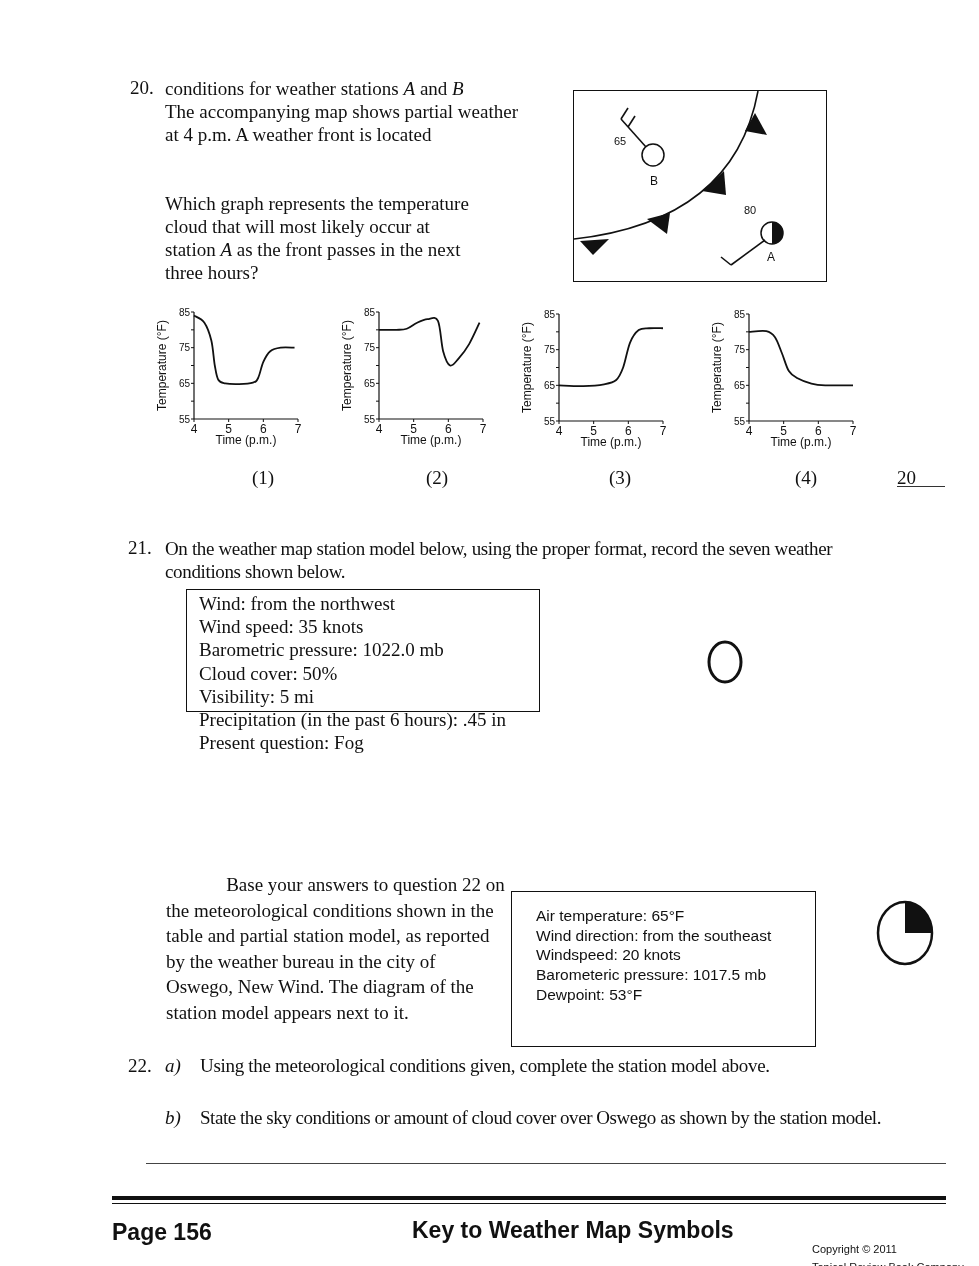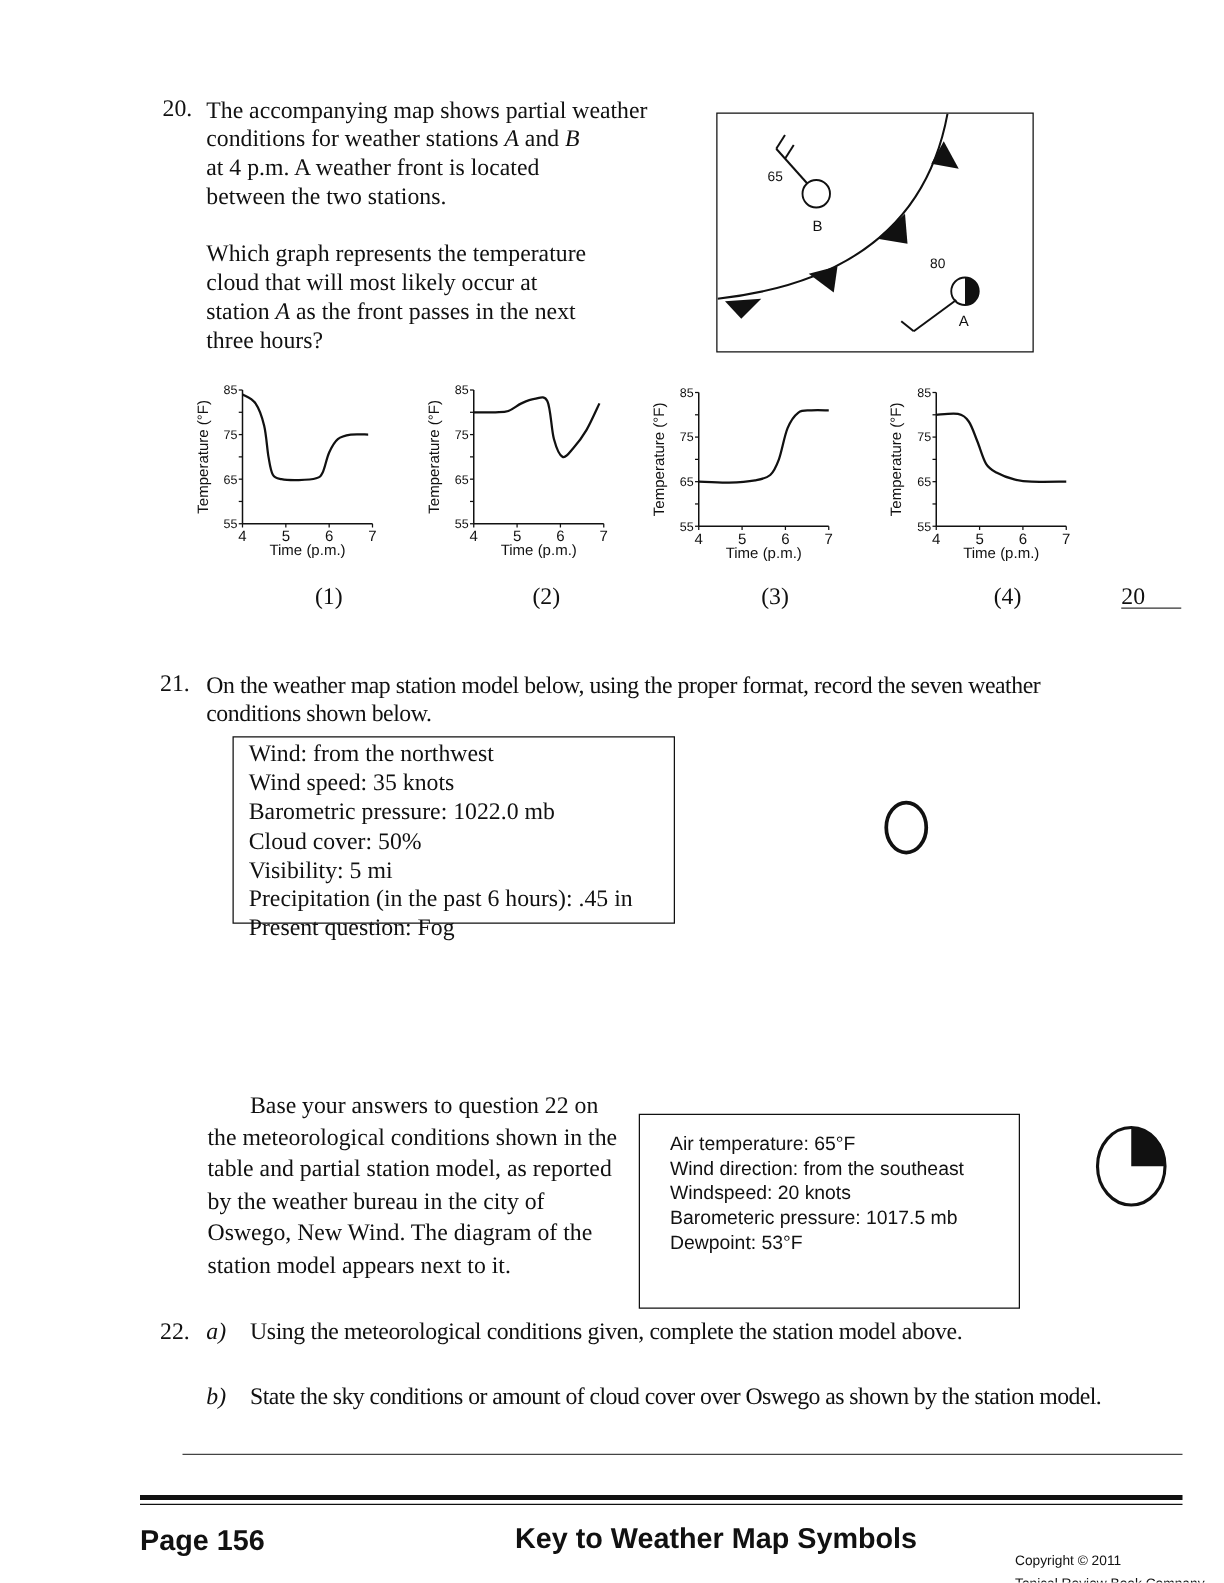--- a/index.html
+++ b/index.html
@@ -5,38 +5,37 @@
   html, body { margin: 0; padding: 0; background: #ffffff; }
   body { width: 979px; height: 1266px; position: relative; overflow: hidden; color: #111; }
   .serif { font-family: "Liberation Serif", "DejaVu Serif", serif; margin-left: 20px; }
   .sans { font-family: "Liberation Sans", "DejaVu Sans", sans-serif; }
   .abs { position: absolute; }
   .qtext { font-size: 19px; line-height: 23px; }
   .qnum { font-size: 19px; }
   .map-box { left: 573px; top: 90px; width: 252px; height: 190px; border: 1.5px solid #111; }
   .chart-svg { overflow: visible; }
   .opt-label { font-size: 19px; width: 60px; text-align: center; }
-  .info-box21 { left: 166px; top: 589px; width: 354px; height: 150px; border: 1.6px solid #111; padding: 2px 12px; box-sizing: border-box; }
+  .info-box21 { left: 166px; top: 589px; width: 354px; height: 123px; border: 1.6px solid #111; padding: 2px 12px; box-sizing: border-box; }
   .info-box21 div { font-size: 19px; line-height: 23.2px; white-space: nowrap; }
   .info-box22 { left: 511px; top: 891px; width: 305px; height: 156px; border: 1.6px solid #111; padding: 14px 0 0 24px; box-sizing: border-box; }
   .info-box22 div { font-size: 15.5px; line-height: 19.7px; white-space: nowrap; }
   .para22 { left: 146px; top: 872px; width: 365px; font-size: 19px; line-height: 25.6px; }
   .answer-line { border-bottom: 1px solid #555; }
   .footer-title { font-weight: bold; font-size: 23px; }
   .copyright { font-size: 11px; line-height: 18px; }
 </style>
 </head>
 <body>
 
 <div class="abs serif qnum" style="left:110px; top:77px;">20.</div>
 <div class="abs serif qtext" style="left:145px; top:77px; width:400px;">
+  <div><span>conditions for weather stations </span><i>A</i><span> and </span><i>B</i></div>
   <div>The accompanying map shows partial weather</div>
-  <div><span>conditions for weather stations </span><i>A</i><span> and </span><i>B</i></div>
   <div>at 4 p.m. A weather front is located</div>
-  <div>between the two stations.</div>
 </div>
 <div class="abs serif qtext" style="left:145px; top:192px; width:400px;">
   <div>Which graph represents the temperature</div>
   <div>cloud that will most likely occur at</div>
   <div><span>station </span><i>A</i><span> as the front passes in the next</span></div>
   <div>three hours?</div>
 </div>
 
 <div class="abs map-box">
   <svg width="252" height="190" viewBox="0 0 252 190">
@@ -189,21 +188,21 @@
   <div>Cloud cover: 50%</div>
   <div>Visibility: 5 mi</div>
   <div>Precipitation (in the past 6 hours): .45 in</div>
   <div>Present question: Fog</div>
 </div>
 <svg class="abs" style="left:703px; top:637px;" width="44" height="50">
   <ellipse cx="22" cy="25" rx="16" ry="20" fill="none" stroke="#111" stroke-width="3"></ellipse>
 </svg>
 
 <div class="abs serif para22">
-  <div style="padding-left:34px;">Base your answers to question 22 on</div>
+  <div style="padding-left:34px;text-align:center;">Base your answers to question 22 on</div>
   <div>the meteorological conditions shown in the</div>
   <div>table and partial station model, as reported</div>
   <div>by the weather bureau in the city of</div>
   <div>Oswego, New Wind. The diagram of the</div>
   <div>station model appears next to it.</div>
 </div>
 <div class="abs sans info-box22">
   <div>Air temperature: 65°F</div>
   <div>Wind direction: from the southeast</div>
   <div>Windspeed: 20 knots</div>

